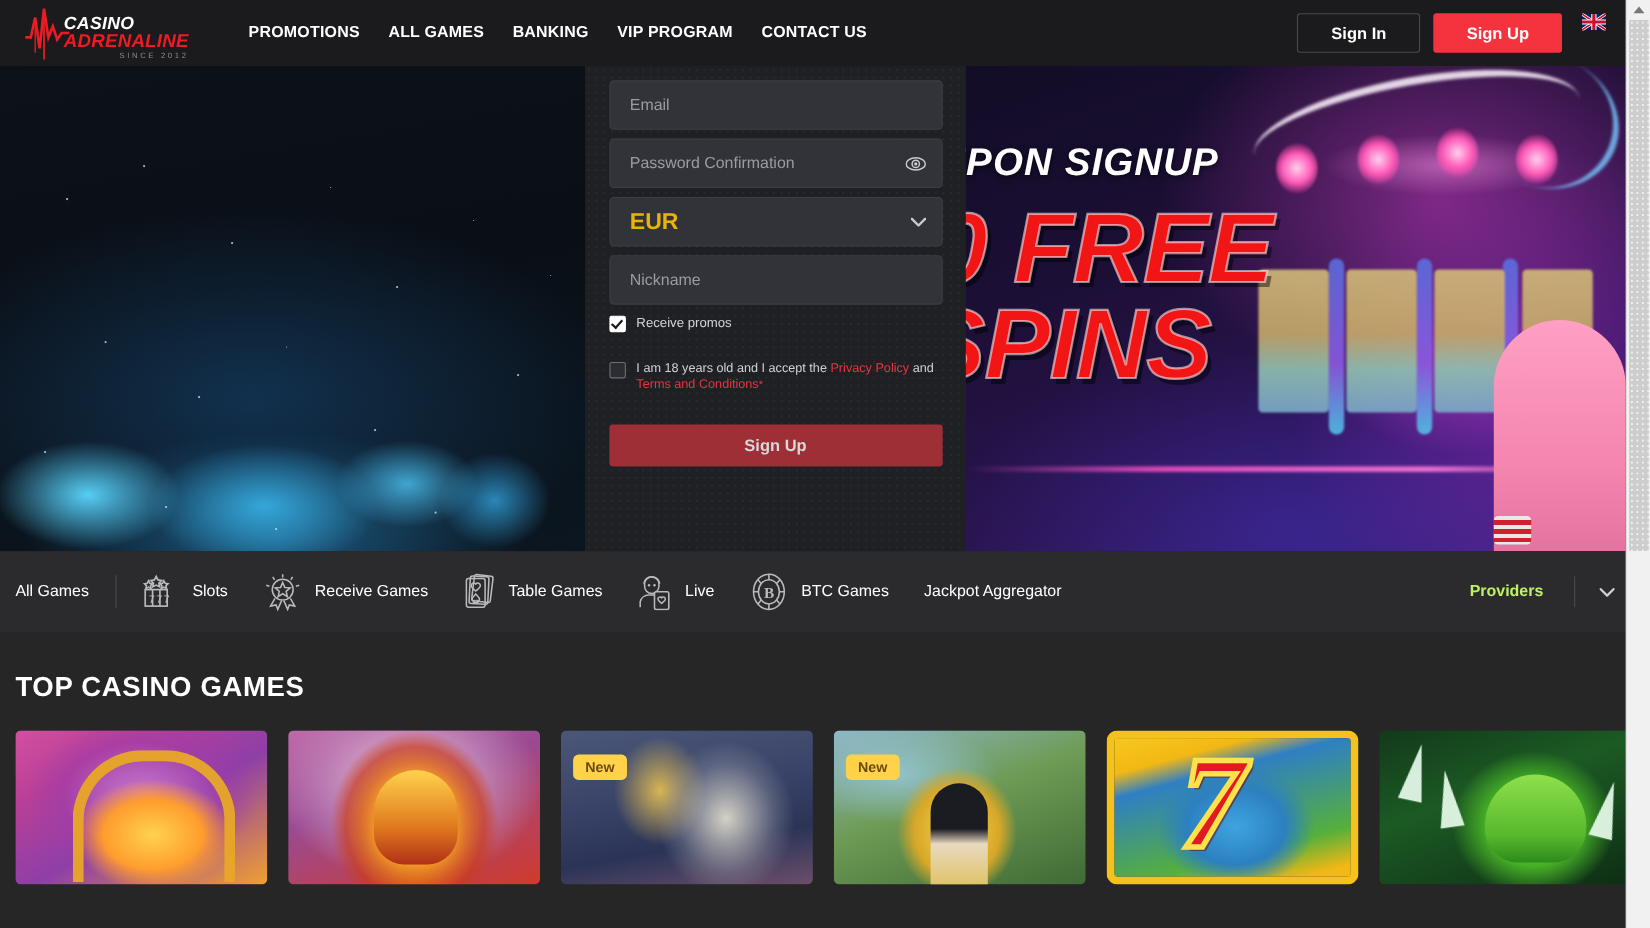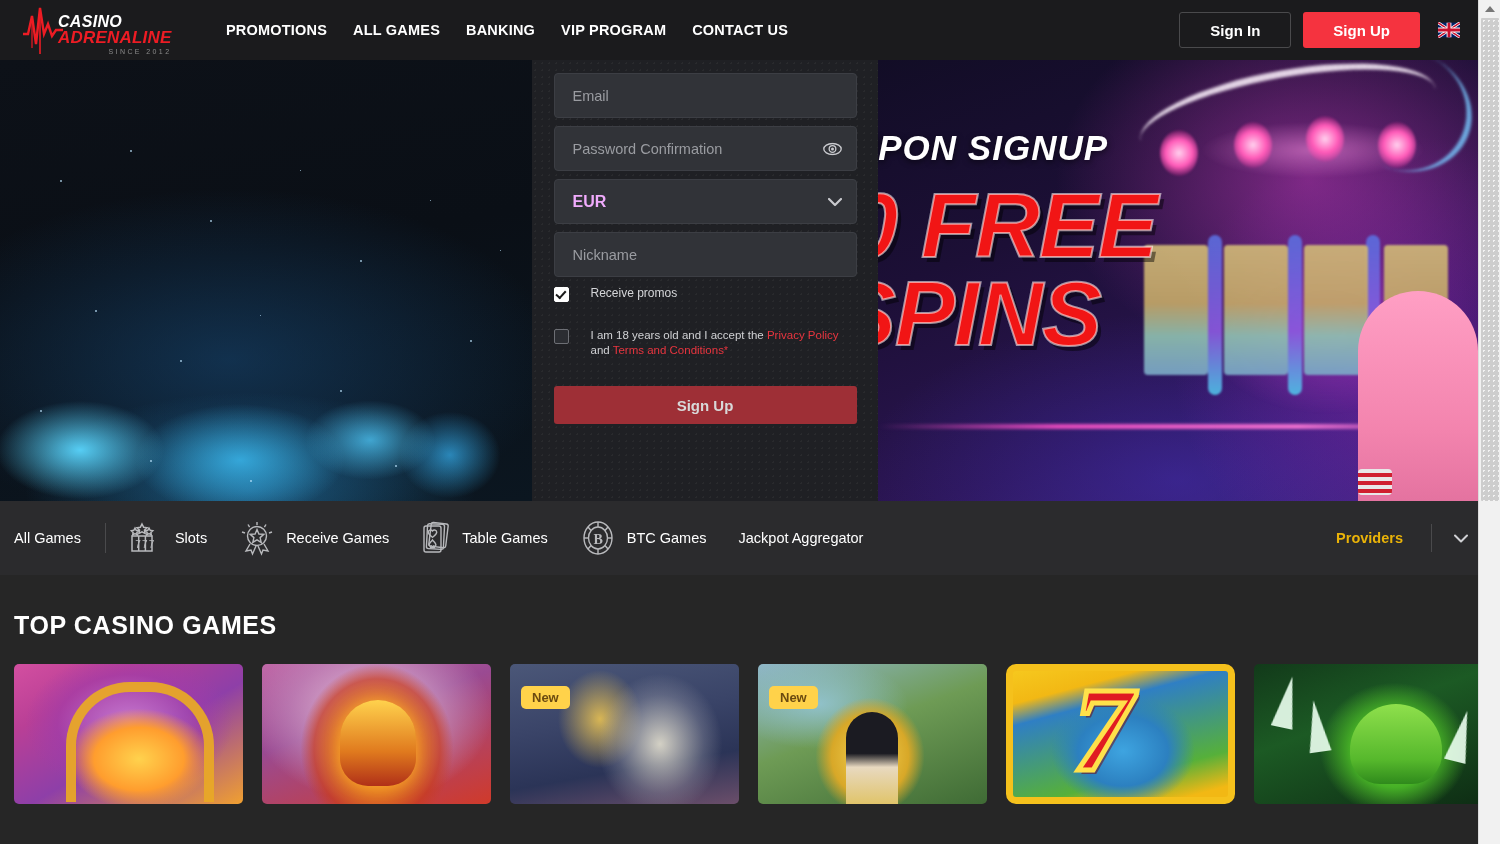--- a/index.html
+++ b/index.html
@@ -49,21 +49,21 @@
     text-align: right; margin-top: 2px;
   }
 
   .main-nav { display: flex; align-items: center; gap: 26px; margin-left: 44px; }
   .main-nav a {
     color: #ffffff; font-size: 14.5px; font-weight: bold; letter-spacing: 0.2px;
     text-decoration: none; white-space: nowrap;
   }
 
   .header-right {
-    margin-left: auto; display: flex; align-items: center; gap: 12px;
+    margin-left: auto; display: flex; align-items: flex-start; gap: 12px;
     padding-right: 18px;
   }
   .btn-signin {
     background: transparent; border: 1px solid #4a4a4c; color: #ffffff;
     font-size: 15px; font-weight: bold; padding: 0 30px; height: 36px;
     border-radius: 3px; cursor: pointer; font-family: inherit;
   }
   .btn-signup {
     background: #f5333f; border: none; color: #ffffff;
     font-size: 15px; font-weight: bold; padding: 0 30px; height: 36px;
@@ -109,25 +109,25 @@
     width: 100%; height: 100%; background: transparent; border: none; outline: none;
     color: #e6e6e6; font-size: 14.5px; padding: 0 40px 0 18px;
     font-family: inherit;
   }
   .field input::placeholder { color: #9a9ca1; }
   .field .eye-icon, .field .chev-icon {
     position: absolute; right: 14px; top: 50%; transform: translateY(-50%);
     cursor: pointer; display: flex; color: #c9cace;
   }
   .field-select {
-    color: #f0abfc; font-size: 16px; font-weight: bold; padding: 0 18px; cursor: pointer;
+    color: #eab308; font-size: 21px; font-weight: bold; padding: 0 18px; cursor: pointer;
     width: 100%; height: 100%; display: flex; align-items: center;
   }
 
-  .check-row { display: flex; align-items: flex-start; margin-top: 9px; gap: 12px; }
+  .check-row { display: flex; align-items: flex-start; margin-top: 9px; }
   .check-row + .check-row { margin-top: 26px; }
   .cbox {
     width: 15px; height: 15px; flex: none; border: 1px solid #6d6f75;
     border-radius: 2px; background: #2b2d32; margin-right: 10px; margin-top: 1px;
     display: flex; align-items: center; justify-content: center; cursor: pointer;
     position: relative;
   }
   .cbox.checked { background: #ffffff; border-color: #ffffff; }
   .cbox.checked::after {
     content: ""; width: 4px; height: 8px; border: solid #1a1a1a;
@@ -229,21 +229,21 @@
   }
   .cat-item {
     display: flex; align-items: center; gap: 11px; cursor: pointer;
     padding: 0 16px; height: 100%;
   }
   .cat-item:first-child { padding-left: 0; }
   .cat-label { color: #ffffff; font-size: 14.5px; white-space: nowrap; }
   .cat-divider { width: 1px; height: 30px; background: #4a4a4c; margin: 0 8px; }
   .cat-icon { color: #b9babd; display: flex; align-items: center; flex: none; }
   .cat-right { margin-left: auto; display: flex; align-items: center; padding-right: 10px; }
-  .providers-label { color: #eab308; font-size: 14.5px; font-weight: bold; }
+  .providers-label { color: #bef264; font-size: 14.5px; font-weight: bold; }
   .providers-chev { color: #d0d1d4; margin-left: 28px; padding-left: 22px; border-left: 1px solid #4a4a4c; display: flex; align-items: center; height: 28px; cursor: pointer; }
 
   
   .search-zone { padding: 18px 64px 0 76px; }
   .searchbox {
     height: 48px; background: #2c2c2e; border: 1px solid #3a3a3c;
     border-radius: 4px; display: flex; align-items: center; padding: 0 18px;
   }
   .searchbox input {
     flex: 1; background: transparent; border: none; outline: none;
@@ -554,20 +554,34 @@
             <rect x="9" y="2" width="17" height="24" rx="2" transform="rotate(7 17 14)"></rect>
             <rect x="6" y="3" width="17" height="25" rx="2" transform="rotate(3 14 15)"></rect>
             <rect x="3" y="5" width="17" height="26" rx="2"></rect>
             <path d="M11.5,10 c-1.6,-2 -4.2,-0.6 -4.2,1.3 c0,2 2.6,3.6 4.2,5 c1.6,-1.4 4.2,-3 4.2,-5 c0,-1.9 -2.6,-3.3 -4.2,-1.3 z"></path>
             <path d="M11.5,19 c-1.4,1.8 -3.4,3.2 -3.4,4.8 c0,1.1 1,1.7 1.9,1.4 l-0.5,1.6 h4 l-0.5,-1.6 c0.9,0.3 1.9,-0.3 1.9,-1.4 c0,-1.6 -2,-3 -3.4,-4.8 z"></path>
           </svg>
         </span>
         <span class="cat-label">Table Games</span>
       </div>
 
+      <div class="cat-item">
+        <span class="cat-icon">
+          <svg width="32" height="34" viewBox="0 0 32 34" fill="none" stroke="currentColor" stroke-width="1.4">
+            <path d="M6,10 a6.5,6.5 0 0 1 13,0 v2 a6.5,6.5 0 0 1 -13,0 z"></path>
+            <path d="M5.2,9.5 a7.4,7.4 0 0 1 14.6,0"></path>
+            <circle cx="10" cy="11" r="1.1" fill="currentColor" stroke="none"></circle>
+            <circle cx="15" cy="11" r="1.1" fill="currentColor" stroke="none"></circle>
+            <path d="M2,31 v-5 a8,8 0 0 1 8,-6 h5 a8,8 0 0 1 8,6 v5"></path>
+            <rect x="15" y="17" width="13" height="16" rx="1.6" fill="#2b2b2d"></rect>
+            <path d="M21.5,22.5 c-1.3,-1.6 -3.4,-0.5 -3.4,1 c0,1.6 2.1,2.9 3.4,4 c1.3,-1.1 3.4,-2.4 3.4,-4 c0,-1.5 -2.1,-2.6 -3.4,-1 z"></path>
+          </svg>
+        </span>
+        <span class="cat-label">Live</span>
+      </div>
 
       <div class="cat-item">
         <span class="cat-icon">
           <svg width="36" height="36" viewBox="0 0 36 36" fill="none" stroke="currentColor" stroke-width="1.4">
             <ellipse cx="18" cy="18" rx="14" ry="16"></ellipse>
             <ellipse cx="18" cy="18" rx="9.5" ry="11"></ellipse>
             <line x1="18" y1="2" x2="18" y2="7"></line>
             <line x1="18" y1="29" x2="18" y2="34"></line>
             <line x1="4" y1="18" x2="8.5" y2="18"></line>
             <line x1="27.5" y1="18" x2="32" y2="18"></line>

